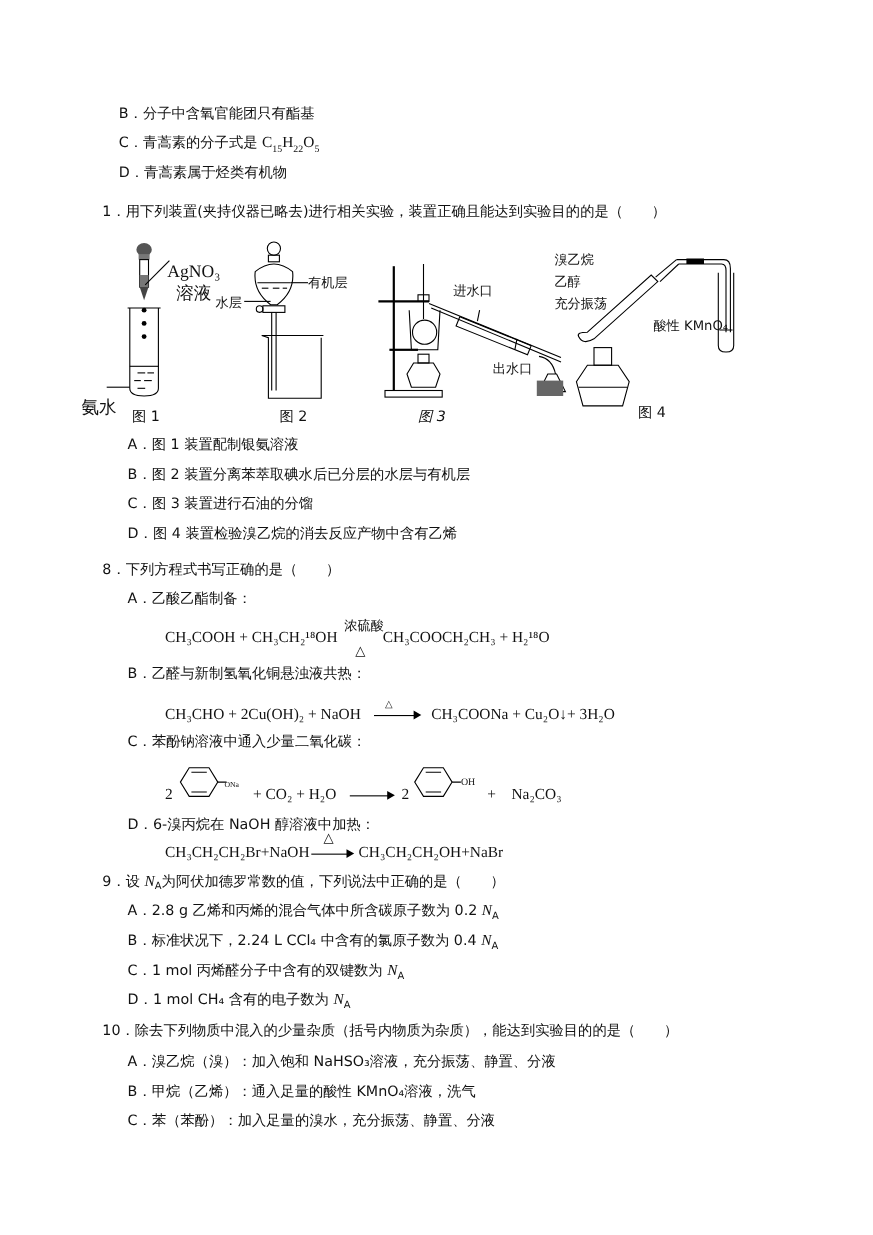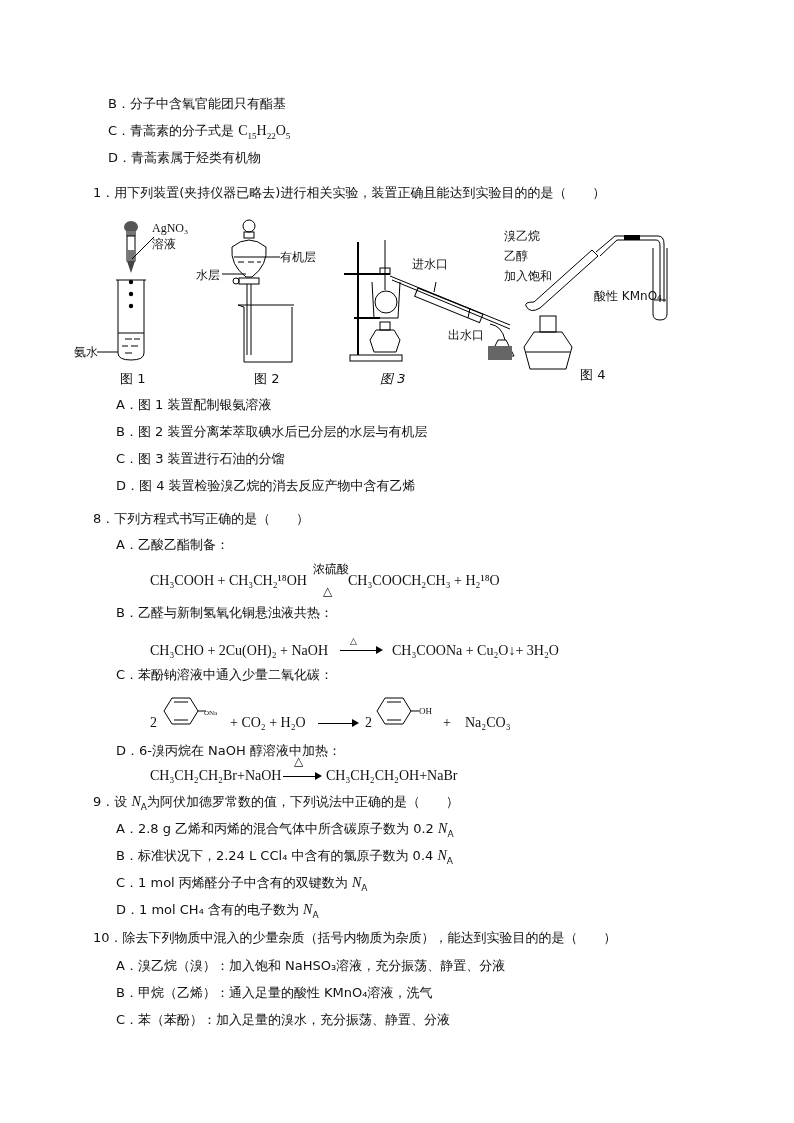--- a/index.html
+++ b/index.html
@@ -40,22 +40,22 @@
     <circle cx="61" cy="79" r="2.2" fill="#000"></circle>
     <circle cx="61" cy="91" r="2.2" fill="#000"></circle>
     <line x1="48" y1="118" x2="74" y2="118" stroke="#000"></line>
     <line x1="55" y1="124" x2="62" y2="124" stroke="#000"></line>
       <line x1="64" y1="124" x2="70" y2="124" stroke="#000"></line>
     <line x1="52" y1="131" x2="58" y2="131" stroke="#000"></line>
       <line x1="61" y1="131" x2="68" y2="131" stroke="#000"></line>
     <line x1="55" y1="138" x2="62" y2="138" stroke="#000"></line>
     <line x1="27" y1="137" x2="48" y2="137" stroke="#000"></line>
   </svg>
-  <span class="figlabel eq" style="left:82px;top:6px;font-size:12px;">AgNO₃溶液</span>
-  <span class="figlabel" style="left:4px;top:129px;font-size:12px;">氨水</span>
+  <span class="figlabel eq" style="left:82px;top:24px;font-size:16px;text-align:center;">AgNO₃溶液</span>
+  <span class="figlabel" style="left:4px;top:145px;font-size:16px;">氨水</span>
   <span class="figlabel" style="left:50px;top:155px;">图 1</span>
 </div>
 
 <div class="fig" style="left:180px;top:215px;width:140px;height:175px;">
   <svg width="140" height="175">
     <circle cx="69" cy="11" r="6" fill="none" stroke="#000"></circle>
     <rect x="64" y="17" width="10" height="6" fill="none" stroke="#000"></rect>
     <path d="M52,32 Q69,18 86,32 Q88,50 72,62 L66,62 Q50,50 52,32 Z" fill="none" stroke="#000"></path>
     <line x1="54" y1="42" x2="84" y2="42" stroke="#000"></line>
     <line x1="58" y1="47" x2="64" y2="47" stroke="#000"></line>
@@ -110,21 +110,21 @@
     <path d="M117,18 L156,18 Q160,18 160,24 L160,80" fill="none" stroke="#000"></path>
     <rect x="124" y="13" width="16" height="5" fill="#000"></rect>
     <path d="M153,26 L153,92 Q153,98 160,98 Q167,98 167,92 L167,26" fill="none" stroke="#000"></path>
     <line x1="154" y1="78" x2="166" y2="78" stroke="#000"></line>
     <path d="M24,125 L34,110 L62,110 L72,125 L66,147 L30,147 Z" fill="none" stroke="#000"></path>
     <rect x="40" y="94" width="16" height="16" fill="none" stroke="#000"></rect>
     <line x1="26" y1="130" x2="70" y2="130" stroke="#000"></line>
   </svg>
   <span class="figlabel" style="left:4px;top:6px;font-size:12px;">溴乙烷</span>
   <span class="figlabel" style="left:4px;top:26px;font-size:12px;">乙醇</span>
-  <span class="figlabel" style="left:4px;top:46px;font-size:12px;">加入饱和</span>
+  <span class="figlabel" style="left:4px;top:46px;font-size:12px;">充分振荡</span>
   <span class="figlabel" style="left:78px;top:66px;font-size:12px;margin-left:16px;">酸性 KMnO₄</span>
   <span class="figlabel" style="left:80px;top:144px;">图 4</span>
 </div>
 
 <div class="line opt" style="top:396px;left:116px">A．图 1 装置配制银氨溶液</div>
 <div class="line opt" style="top:423px;left:116px">B．图 2 装置分离苯萃取碘水后已分层的水层与有机层</div>
 <div class="line opt" style="top:450px;left:116px">C．图 3 装置进行石油的分馏</div>
 <div class="line opt" style="top:477px;left:116px">D．图 4 装置检验溴乙烷的消去反应产物中含有乙烯</div>
 
 <div class="line q" style="top:510px">8．下列方程式书写正确的是（　　）</div>

